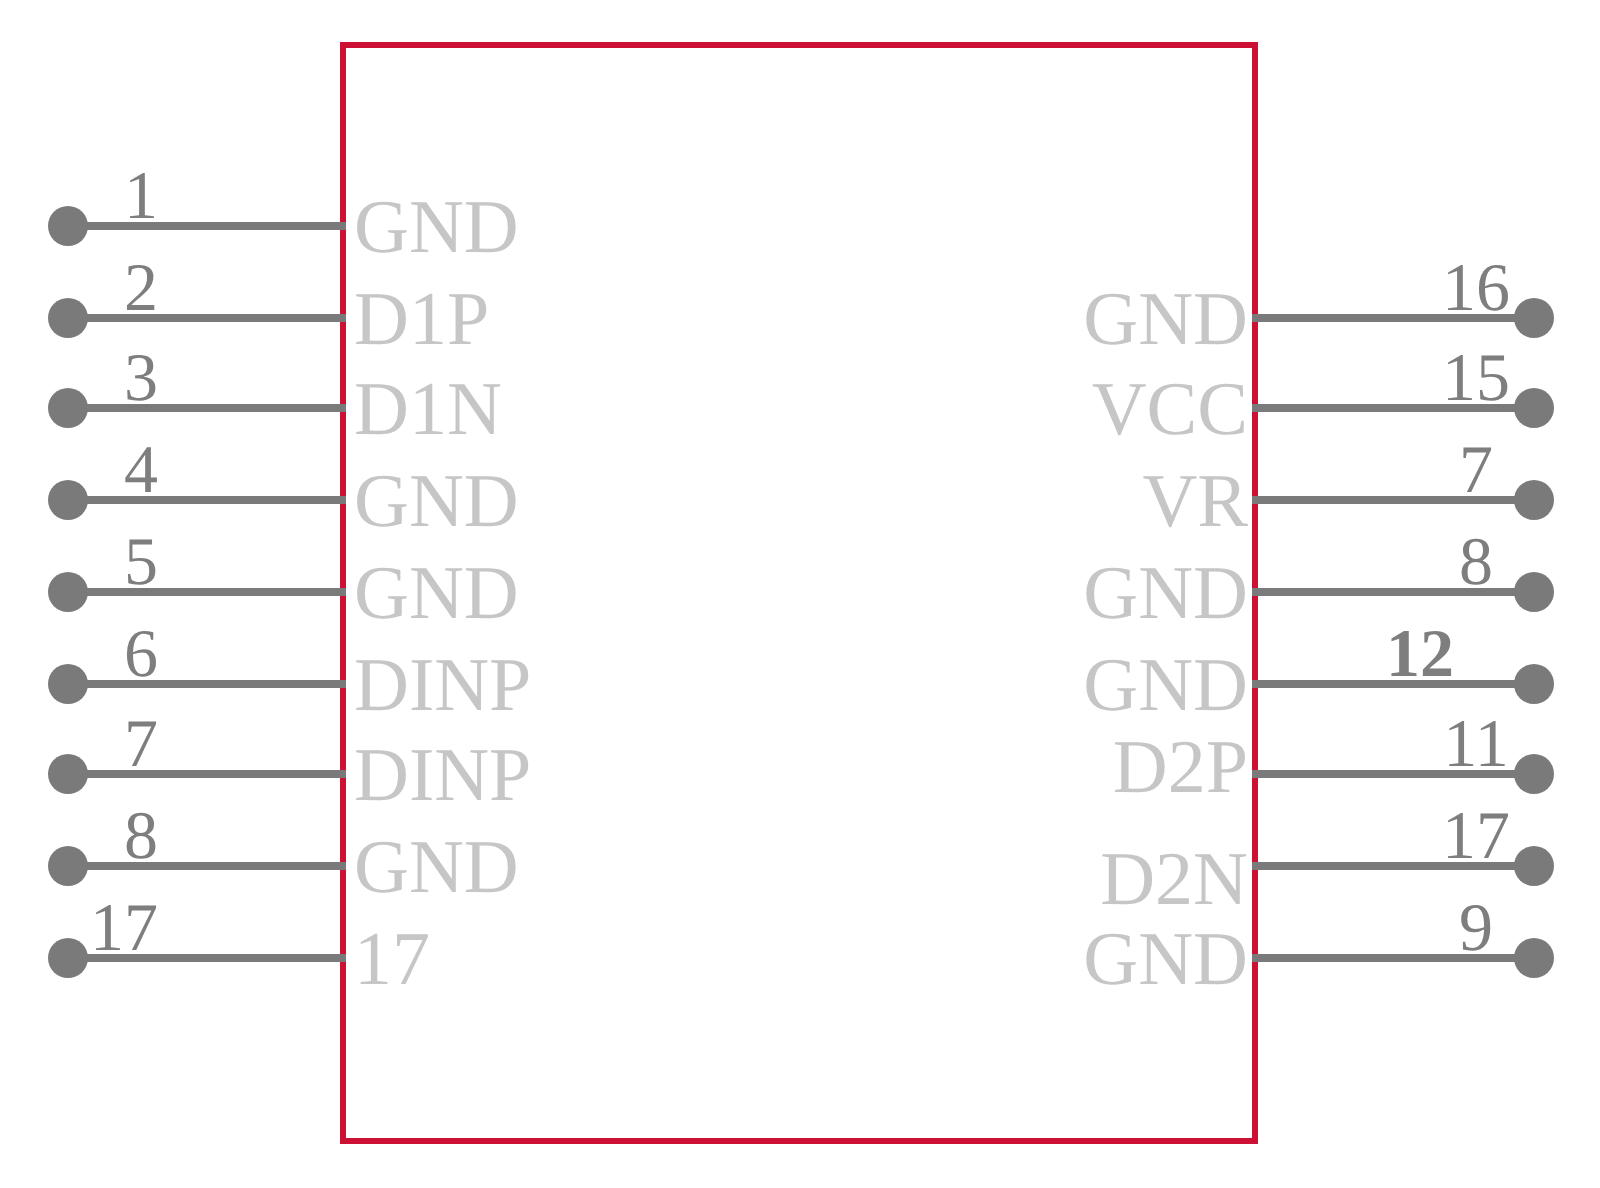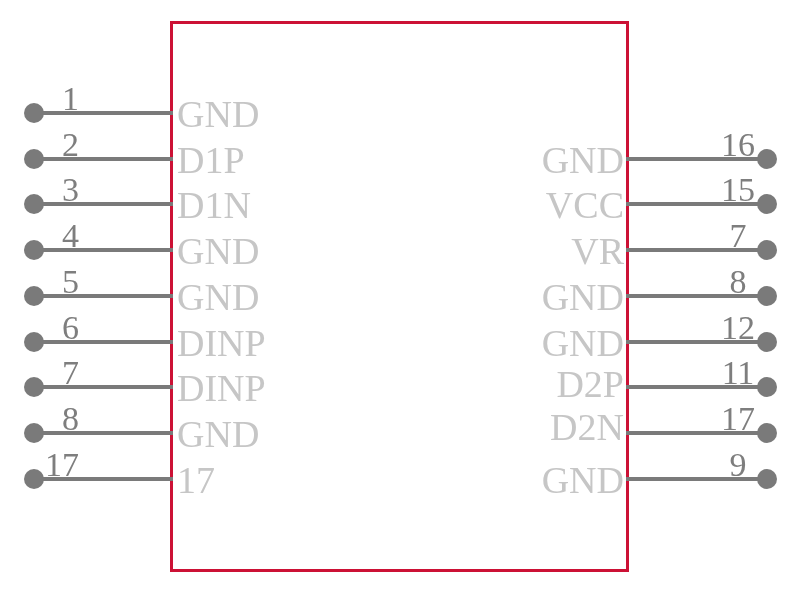--- a/index.html
+++ b/index.html
@@ -137,34 +137,34 @@
       </div>
       <div>
         <div class="pin-line" style="top: 293.8px; left: 626px; width: 141px;"></div>
         <div class="pin-dot" style="top: 285.8px; left: 757px;"></div>
         <div class="pin-number right-side" style="top: 264.8px; left: 720px; width: 36px;">8</div>
         <div class="pin-name right-side" style="top: 277.8px; right: 176px;">GND</div>
       </div>
       <div>
         <div class="pin-line" style="top: 339.5px; left: 626px; width: 141px;"></div>
         <div class="pin-dot" style="top: 331.5px; left: 757px;"></div>
-        <div class="pin-number right-side" style="top: 310.5px; left: 720px; width: 36px;">12</div>
+        <div class="pin-number right-side" style="top: 310.5px; left: 692px; width: 36px; font-weight: bold;">12</div>
         <div class="pin-name right-side" style="top: 323.5px; right: 176px;">GND</div>
       </div>
       <div>
         <div class="pin-line" style="top: 385.2px; left: 626px; width: 141px;"></div>
         <div class="pin-dot" style="top: 377.2px; left: 757px;"></div>
         <div class="pin-number right-side" style="top: 356.2px; left: 720px; width: 36px;">11</div>
         <div class="pin-name right-side" style="top: 365px; right: 176px;">D2P</div>
       </div>
       <div>
         <div class="pin-line" style="top: 430.9px; left: 626px; width: 141px;"></div>
         <div class="pin-dot" style="top: 422.9px; left: 757px;"></div>
         <div class="pin-number right-side" style="top: 401.9px; left: 720px; width: 36px;">17</div>
-        <div class="pin-name right-side" style="top: 408px; right: 176px;">D2N</div>
+        <div class="pin-name right-side" style="top: 421px; right: 176px;">D2N</div>
       </div>
       <div>
         <div class="pin-line" style="top: 476.6px; left: 626px; width: 141px;"></div>
         <div class="pin-dot" style="top: 468.6px; left: 757px;"></div>
         <div class="pin-number right-side" style="top: 447.6px; left: 720px; width: 36px;">9</div>
         <div class="pin-name right-side" style="top: 460.6px; right: 176px;">GND</div>
       </div>
     </div>
 </div>
 

